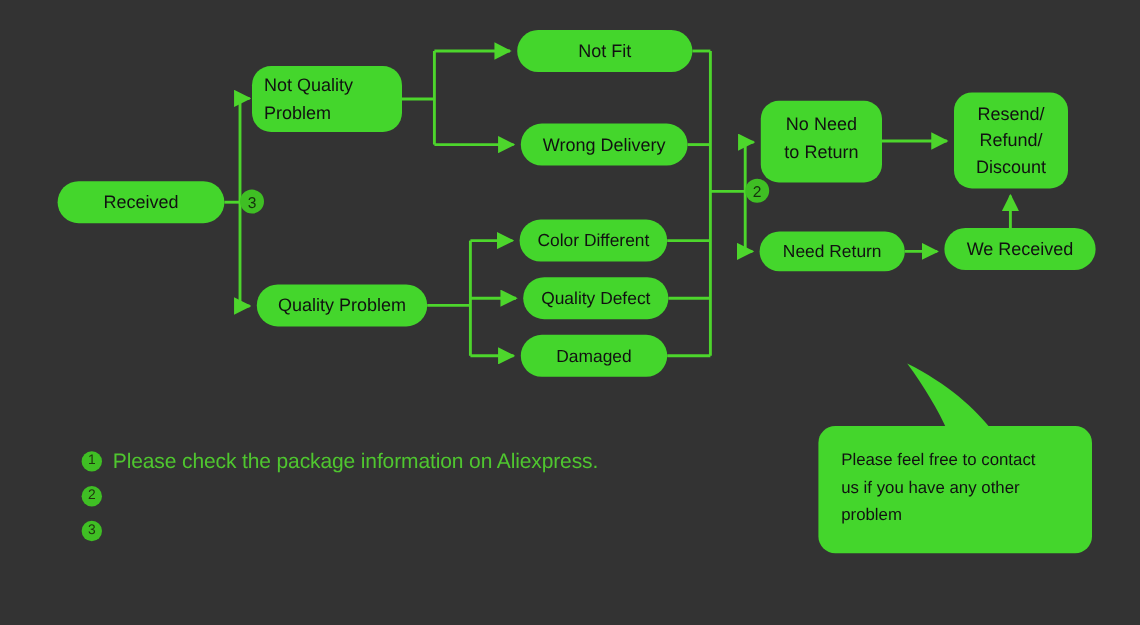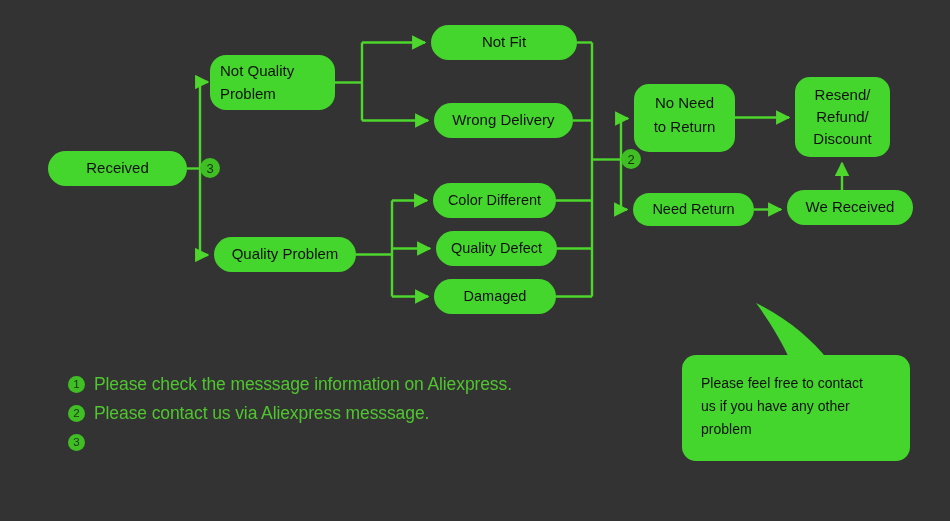--- a/index.html
+++ b/index.html
@@ -213,24 +213,23 @@
       <rect x="682" y="355" width="228" height="106" rx="14" ry="14" fill="#44d62c"></rect>
       <text class="bubble-text" x="701" y="384">Please feel free to contact</text>
       <text class="bubble-text" x="701" y="407">us if you have any other</text>
       <text class="bubble-text" x="701" y="430">problem</text>
     </g>
   </svg>
 
   <div id="legend">
     <div class="legend-row">
       <div class="legend-badge">1</div>
-      <div class="legend-label">Please check the messsage information on Aliexpress.</div>
+      <div class="legend-label">Please check the package information on Aliexpress.</div>
     </div>
     <div class="legend-row">
       <div class="legend-badge">2</div>
-      <div class="legend-label">Please contact us via Aliexpress messsage.</div>
     </div>
     <div class="legend-row">
       <div class="legend-badge">3</div>
     </div>
   </div>
 
 </div>
 
 </body></html>

